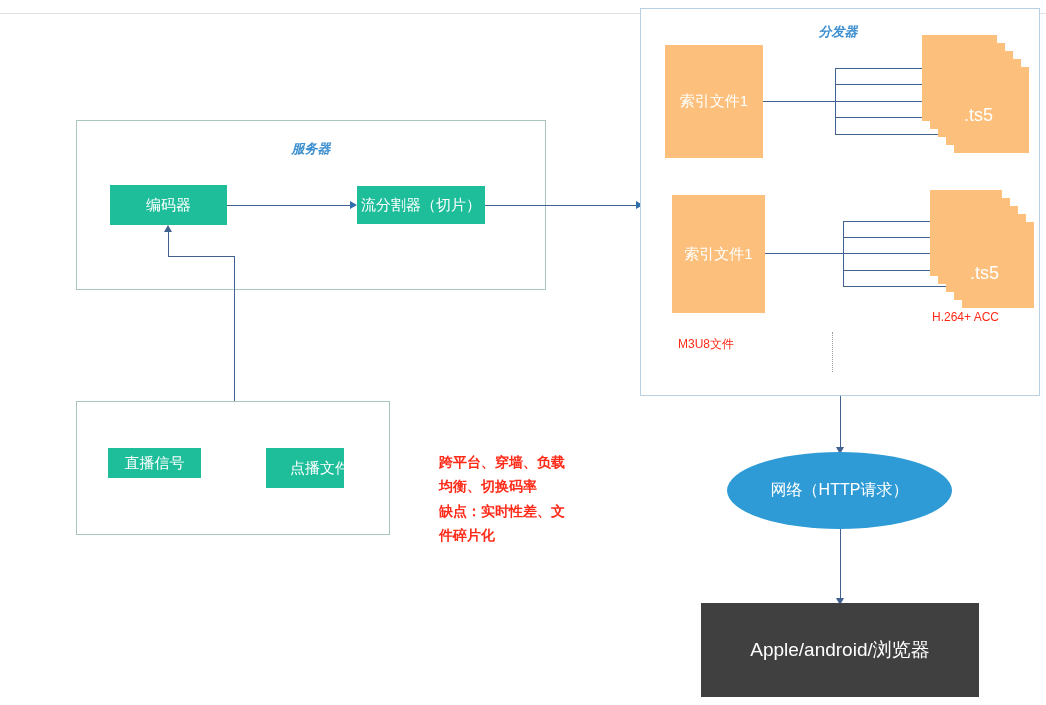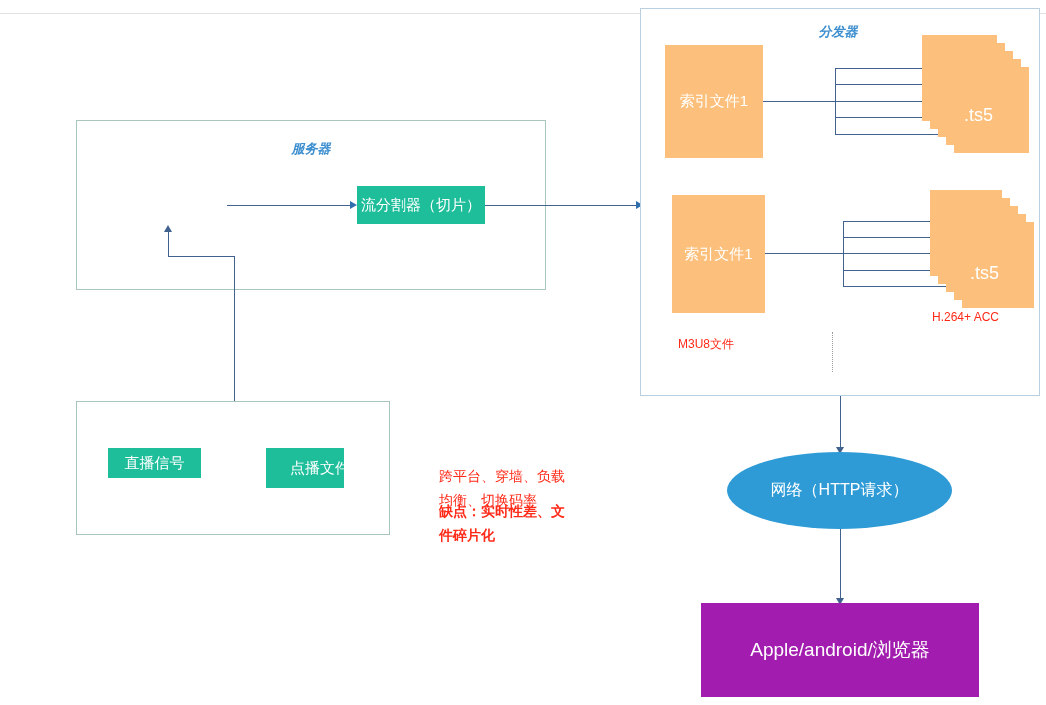--- a/index.html
+++ b/index.html
@@ -49,21 +49,21 @@
     justify-content: center;
     color: #ffffff;
     text-align: center;
     white-space: nowrap;
   }
   .node-green {
     background: #1ebe9b;
     font-size: 15px;
   }
   .node-slate {
-    background: #a21caf;
+    background: #404040;
     font-size: 19px;
   }
   .node-ellipse {
     background: #2e9bd6;
     border-radius: 50%;
     font-size: 16px;
   }
 
   
   .panel-blue {
@@ -165,41 +165,42 @@
 </head>
 <body>
 
 <div id="canvas">
 
   <div class="top-rule"></div>
 
   <div class="outline-box" style="left:76px; top:120px; width:470px; height:170px;"></div>
   <div class="group-title" style="left:236px; top:140px; width:150px;">服务器</div>
 
+  <div class="node node-green" style="left:110px; top:185px; width:117px; height:40px;">编码器</div>
 
   <div class="node node-green" style="left:357px; top:186px; width:128px; height:38px;">流分割器（切片）</div>
 
   <div class="line-h" style="left:227px; top:205px; width:123px;"></div>
   <div class="arrow-right" style="left:350px; top:200.5px;"></div>
 
   <div class="line-h" style="left:485px; top:205px; width:155px;"></div>
   <div class="arrow-right" style="left:636px; top:200.5px;"></div>
 
   <div class="outline-box" style="left:76px; top:401px; width:314px; height:134px;"></div>
 
   <div class="node node-green" style="left:108px; top:448px; width:93px; height:30px;">直播信号</div>
 
   <div class="node node-green" style="left:266px; top:448px; width:78px; height:40px;padding-left:30px;">点播文件</div>
 
   <div class="line-v" style="left:234px; top:256px; height:145px;"></div>
   <div class="line-h" style="left:168px; top:256px; width:67px;"></div>
   <div class="line-v" style="left:168px; top:232px; height:24px;"></div>
   <div class="arrow-up" style="left:163.5px; top:225px;"></div>
 
-  <div class="note-red" style="left:439px; top:464px; width:150px;">跨平台、穿墙、负载
+  <div class="note-red" style="left:439px; top:450px; width:150px;font-weight:bold;">跨平台、穿墙、负载
 均衡、切换码率</div>
   <div class="note-red" style="left:439px; top:499px; width:150px;font-weight:bold;">缺点：实时性差、文
 件碎片化</div>
 
   <div class="panel-blue" style="left:640px; top:8px; width:400px; height:388px;"></div>
   <div class="group-title" style="left:788px; top:23px; width:100px;">分发器</div>
 
   <div class="idx-file" style="left:665px; top:45px; width:98px; height:113px;">索引文件1</div>
 
   <div class="lead" style="left:763px; top:101px; width:72px;"></div>

